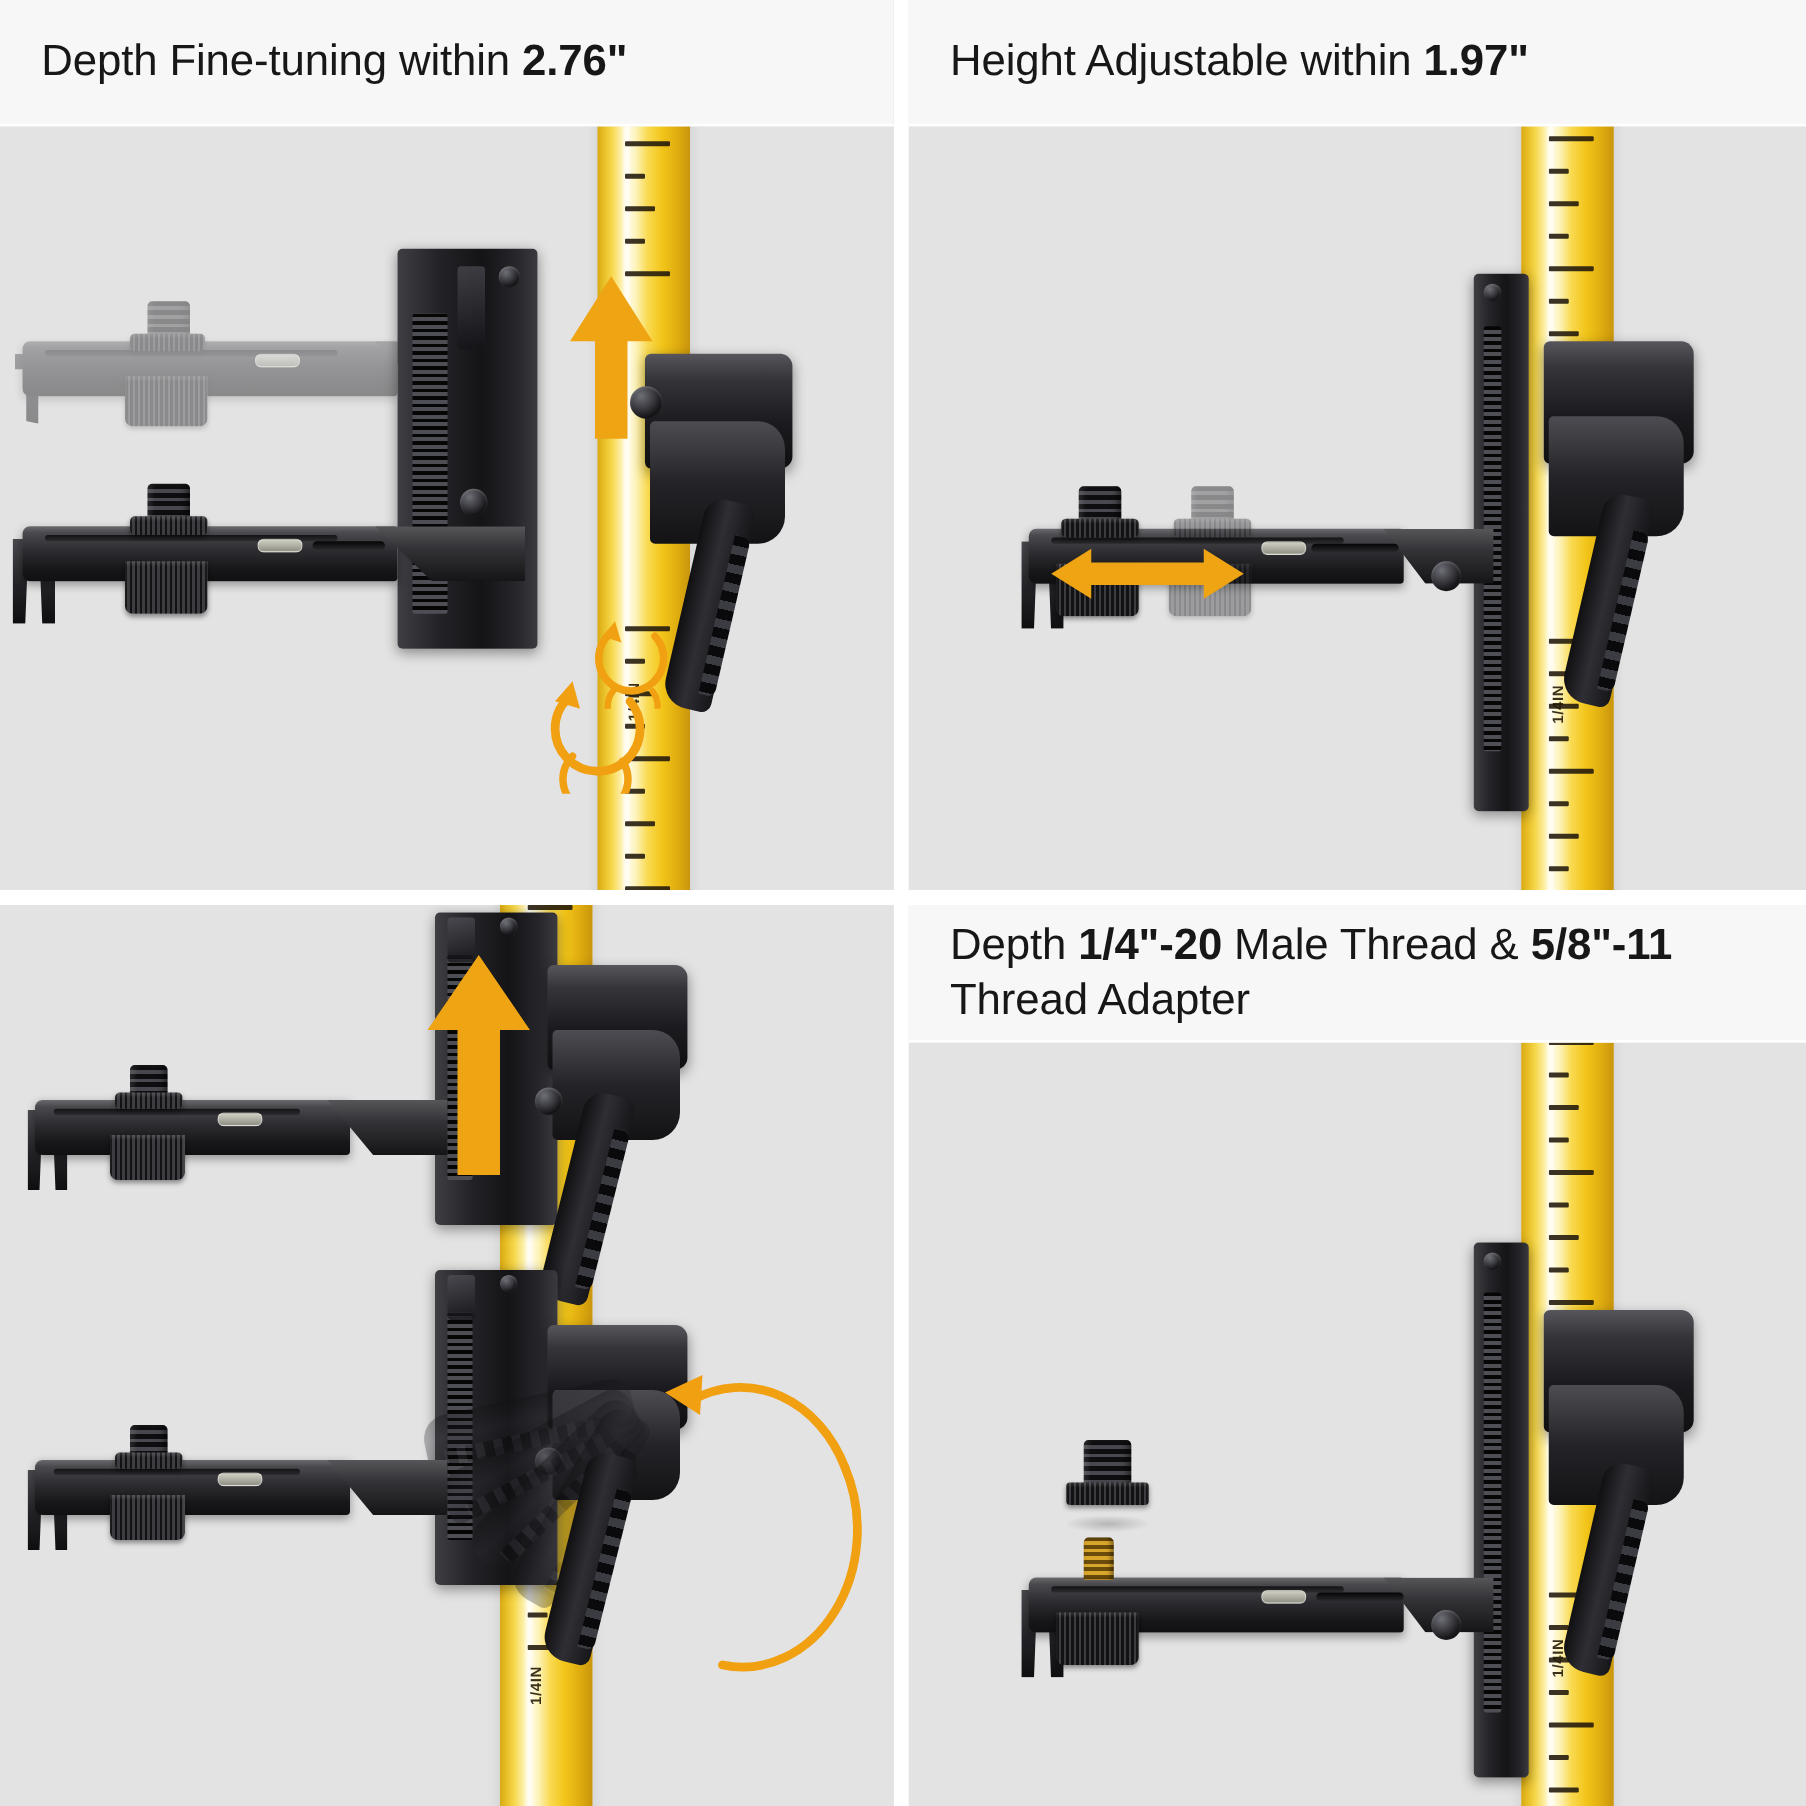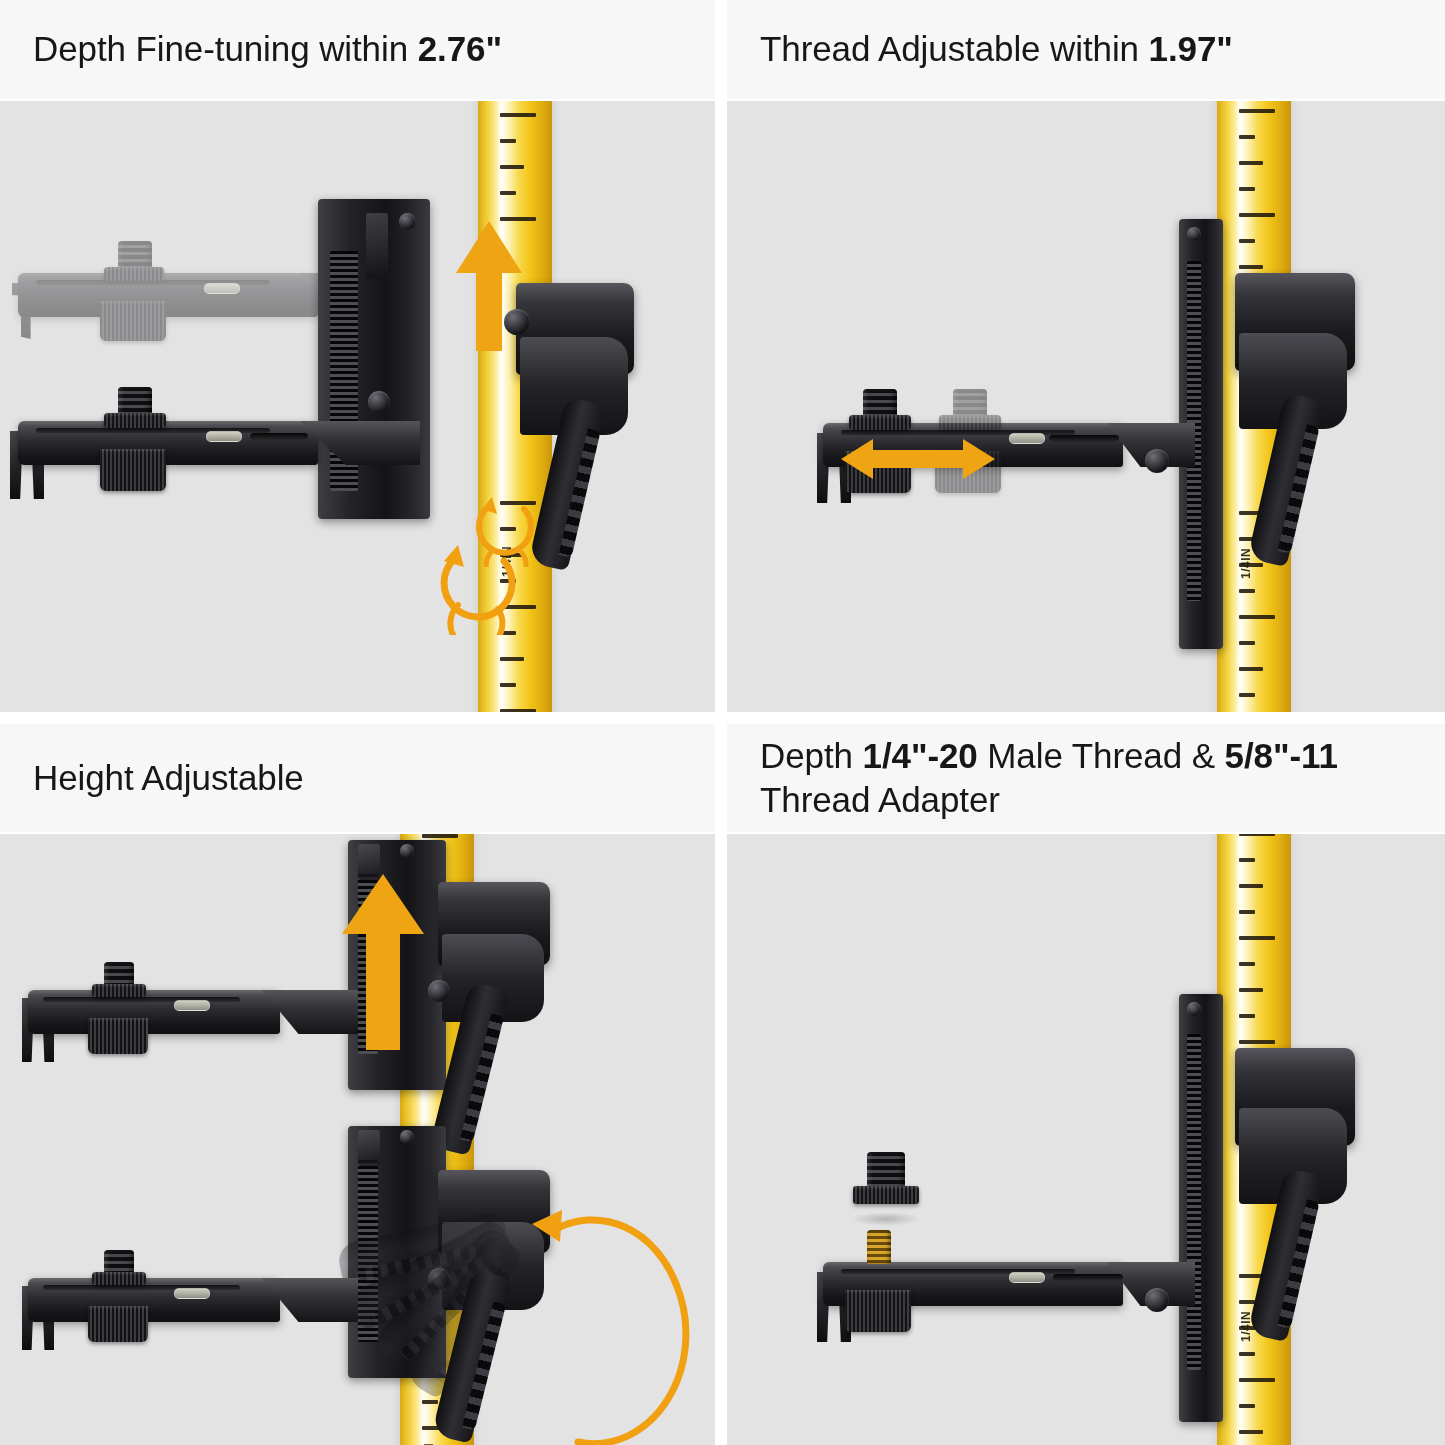--- a/index.html
+++ b/index.html
@@ -245,21 +245,21 @@
       <svg class="rot" style="left:428px;top:438px;" width="96" height="96" viewBox="0 0 96 96">
         <path d="M76 22 A34 34 0 1 1 26 20" fill="none" stroke="#f0a010" stroke-width="7" stroke-linecap="round"></path>
         <path d="M30 6 L16 22 L36 28 Z" fill="#f0a010"></path>
         <path d="M70 70 A26 26 0 1 1 30 66" fill="none" stroke="#f0a010" stroke-width="6" stroke-linecap="round"></path>
       </svg>
     </div>
   </section>
 
   <section class="panel p2">
     <div class="titlebar">
-      <div class="title"><span>Thread Adjustable within </span><b>1.97"</b></div>
+      <div class="title"><span>Height Adjustable within </span><b>1.97"</b></div>
     </div>
     <div class="stage">
 
       <div class="rod" style="left:490px;">
         <div class="body"></div>
         <div class="gloss"></div>
         <div class="ticks">
 
           <div class="tk l" style="top:118px"></div>
             <div class="tk s" style="top:144px"></div>
@@ -309,23 +309,20 @@
         <div class="knob" style="left:208px;top:350px;width:66px;height:42px;border-radius:0 0 6px 6px;"></div>
       </div>
 
       <svg class="arrow-lr" style="left:112px;top:336px;" width="158" height="44" viewBox="0 0 158 44">
         <path d="M2 22 L34 2 L34 13 L124 13 L124 2 L156 22 L124 42 L124 31 L34 31 L34 42 Z" fill="#efa414"></path>
       </svg>
     </div>
   </section>
 
   <section class="panel p3">
-    <div class="titlebar">
-      <div class="title">Height Adjustable</div>
-    </div>
     <div class="stage">
 
       <div class="rod" style="left:400px;top:-120px;">
         <div class="body"></div>
         <div class="gloss"></div>
         <div class="ticks">
 
           <div class="tk l" style="top:120px"></div>
           <div class="tk l" style="top:420px"></div>
             <div class="tk s" style="top:446px"></div>

